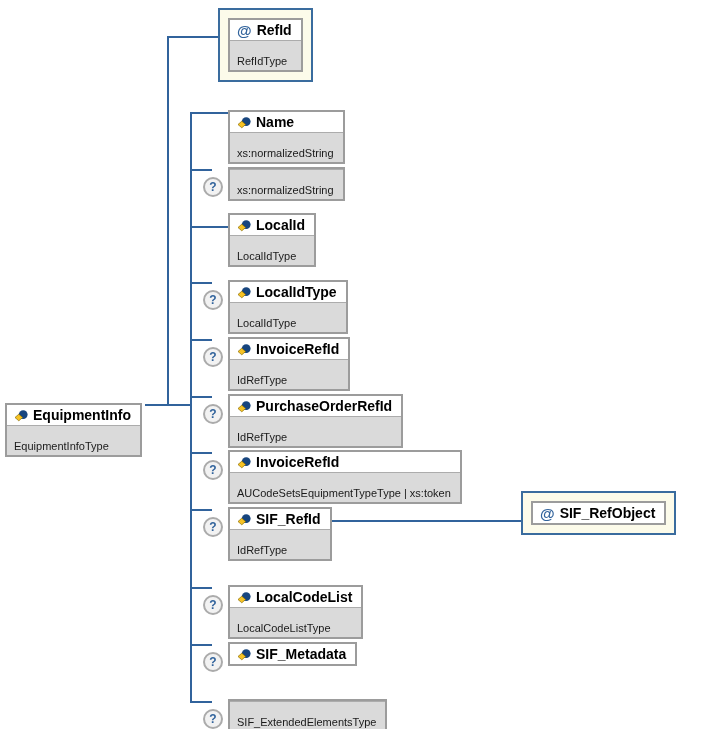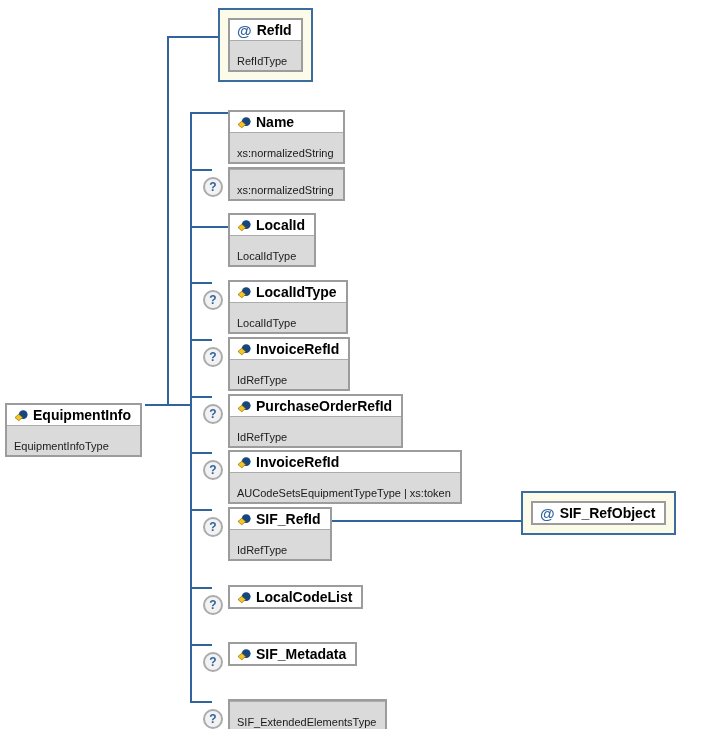--- a/index.html
+++ b/index.html
@@ -200,20 +200,21 @@
   <div class="node" style="left:228px;top:568px">
     <div class="qmark"><span>?</span></div>
     <div class="el">
       <div class="el-title">
         <svg class="eicon" width="14" height="12" viewBox="0 0 14 12">
           <circle cx="9.2" cy="4.6" r="4.4" fill="#17457E"></circle>
           <path d="M1 7.5 L4.8 4.2 L8.6 7.5 L4.8 10.8 Z" fill="#F7C325" stroke="#8A6D00" stroke-width="0.7"></path>
         </svg>
         <span>LocalCodeList</span>
       </div>
+      <div class="el-type">LocalCodeListType</div>
     </div>
   </div>
 
   <div class="node" style="left:228px;top:625px">
     <div class="qmark"><span>?</span></div>
     <div class="el">
       <div class="el-title">
         <svg class="eicon" width="14" height="12" viewBox="0 0 14 12">
           <circle cx="9.2" cy="4.6" r="4.4" fill="#17457E"></circle>
           <path d="M1 7.5 L4.8 4.2 L8.6 7.5 L4.8 10.8 Z" fill="#F7C325" stroke="#8A6D00" stroke-width="0.7"></path>

